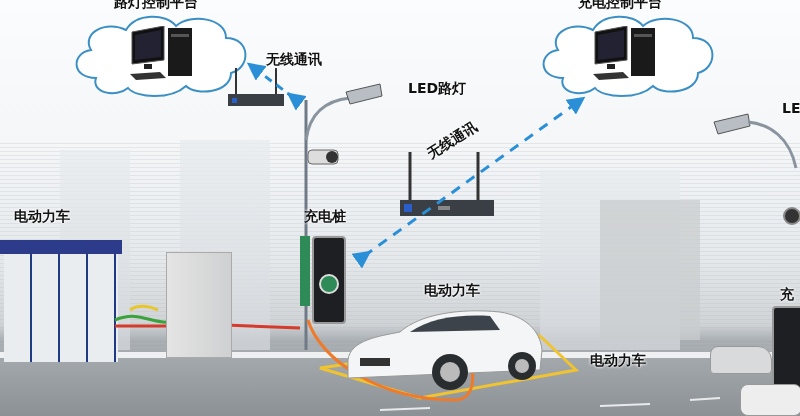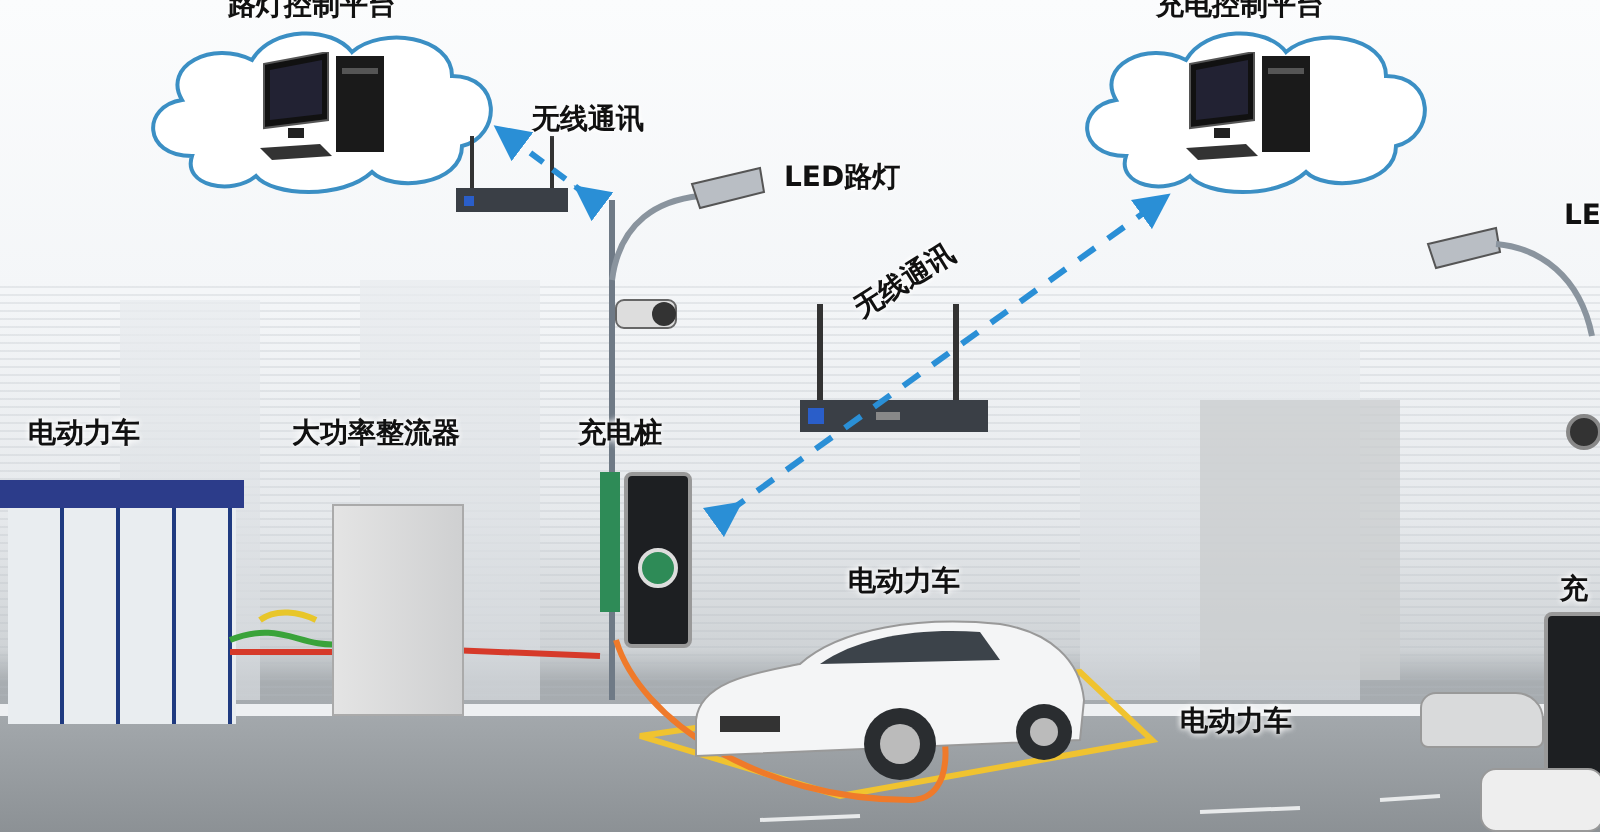--- a/index.html
+++ b/index.html
@@ -69,21 +69,21 @@
 
   <svg class="abs" style="left:290px;top:80px" width="100" height="270">
     <line x1="16" y1="20" x2="16" y2="270" stroke="#6f7a86" stroke-width="3"></line>
     <path d="M16,60 C20,30 40,20 60,18" fill="none" stroke="#8a949e" stroke-width="3"></path>
     <polygon points="56,12 90,4 92,16 60,24" fill="#b9bec4" stroke="#555"></polygon>
   </svg>
   <svg class="abs" style="left:306px;top:142px" width="40" height="30">
     <rect x="2" y="8" width="30" height="14" rx="4" fill="#ddd" stroke="#666"></rect>
     <circle cx="26" cy="15" r="6" fill="#333"></circle>
   </svg>
-  <div class="label" style="left:392px;top:80px">LED路灯</div>
+  <div class="label" style="left:408px;top:80px">LED路灯</div>
 
   <svg class="abs" style="left:700px;top:108px" width="100" height="240">
     <polygon points="14,14 48,6 50,18 18,26" fill="#b9bec4" stroke="#555"></polygon>
     <path d="M48,14 C70,16 90,30 96,60" fill="none" stroke="#8a949e" stroke-width="3"></path>
     <circle cx="92" cy="108" r="8" fill="#333" stroke="#888" stroke-width="2"></circle>
   </svg>
   <div class="label" style="left:782px;top:100px">LE</div>
 
   <svg class="abs" style="left:398px;top:148px" width="100" height="70">
     <line x1="12" y1="4" x2="12" y2="55" stroke="#333" stroke-width="3"></line>
@@ -111,28 +111,27 @@
   <div class="label" style="left:14px;top:208px">电动力车</div>
 
   <svg class="abs" style="left:110px;top:300px" width="200" height="40">
     <path d="M5,20 C30,10 40,24 60,22" stroke="#3aa33a" stroke-width="3" fill="none"></path>
     <path d="M5,26 L60,26" stroke="#d63a2a" stroke-width="3" fill="none"></path>
     <path d="M20,10 C28,4 40,6 48,10" stroke="#e8c62a" stroke-width="3" fill="none"></path>
     <path d="M115,25 L190,28" stroke="#d63a2a" stroke-width="3" fill="none"></path>
   </svg>
 
   <div class="abs" style="left:166px;top:252px;width:64px;height:104px;background:linear-gradient(90deg,#e4e4e4,#cfd0d1);border:1px solid #aaa"></div>
-  <div class="label" style="left:146px;top:208px">大功率整流器</div>
 
   <div class="abs" style="left:300px;top:236px;width:44px;height:84px">
     <div style="position:absolute;left:0;top:0;width:10px;height:70px;background:#2e8b57"></div>
     <div style="position:absolute;left:12px;top:0;width:30px;height:84px;background:#1d1f22;border-radius:4px;border:2px solid #999"></div>
     <div style="position:absolute;left:19px;top:38px;width:16px;height:16px;border-radius:50%;background:#2e8b57;border:2px solid #ddd"></div>
   </div>
-  <div class="label" style="left:289px;top:208px">充电桩</div>
+  <div class="label" style="left:304px;top:208px">充电桩</div>
 
   <div class="abs" style="left:772px;top:306px;width:40px;height:86px;background:#1d1f22;border:2px solid #999;border-radius:4px"></div>
   <div class="label" style="left:780px;top:286px">充</div>
 
   <svg class="abs" style="left:0;top:0" width="800" height="416">
     <polygon points="320,368 420,398 576,370 540,336" fill="none" stroke="#f0c330" stroke-width="3"></polygon>
     <path d="M308,320 C320,360 380,400 455,400 C480,400 475,360 462,340" stroke="#ef7a2a" stroke-width="3" fill="none"></path>
   </svg>
 
   <svg class="abs" style="left:340px;top:300px" width="210" height="100">

